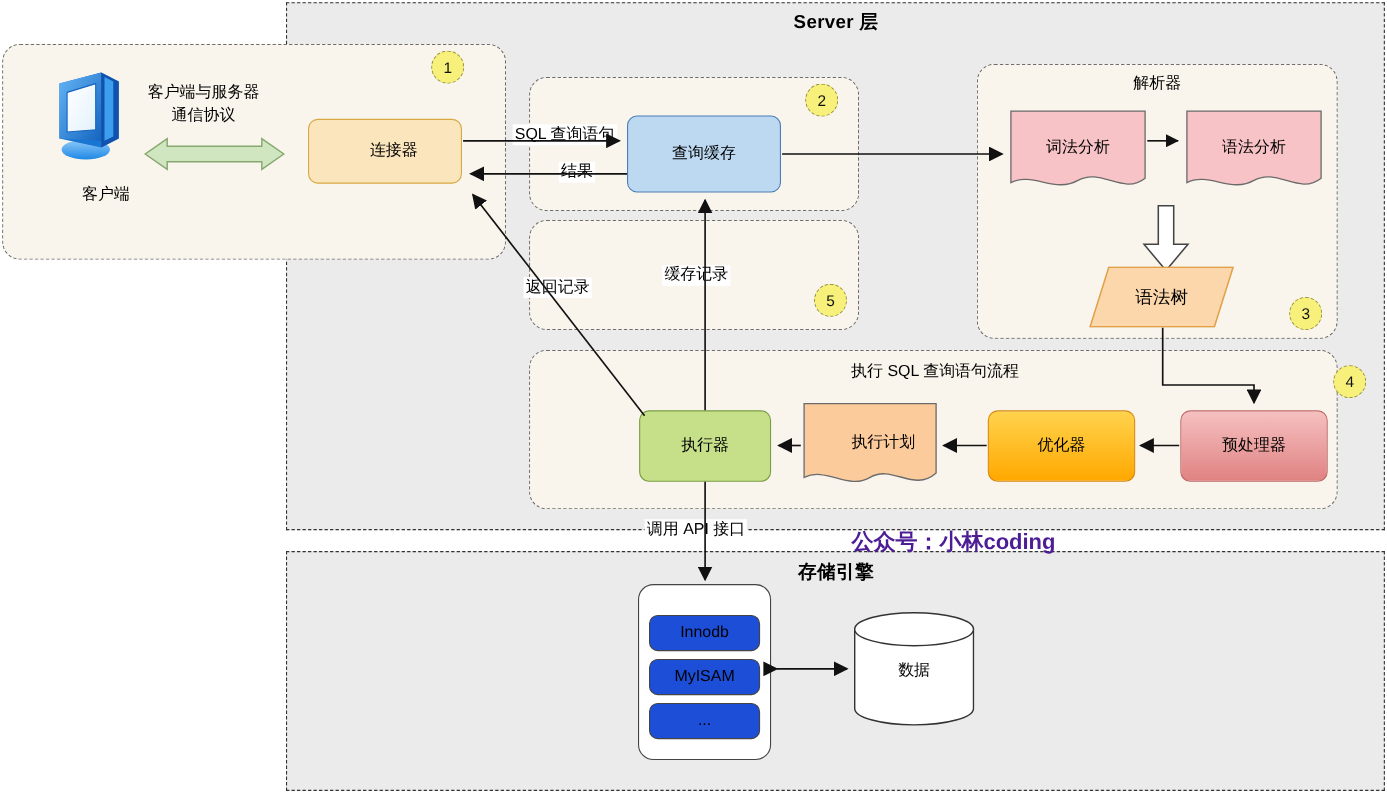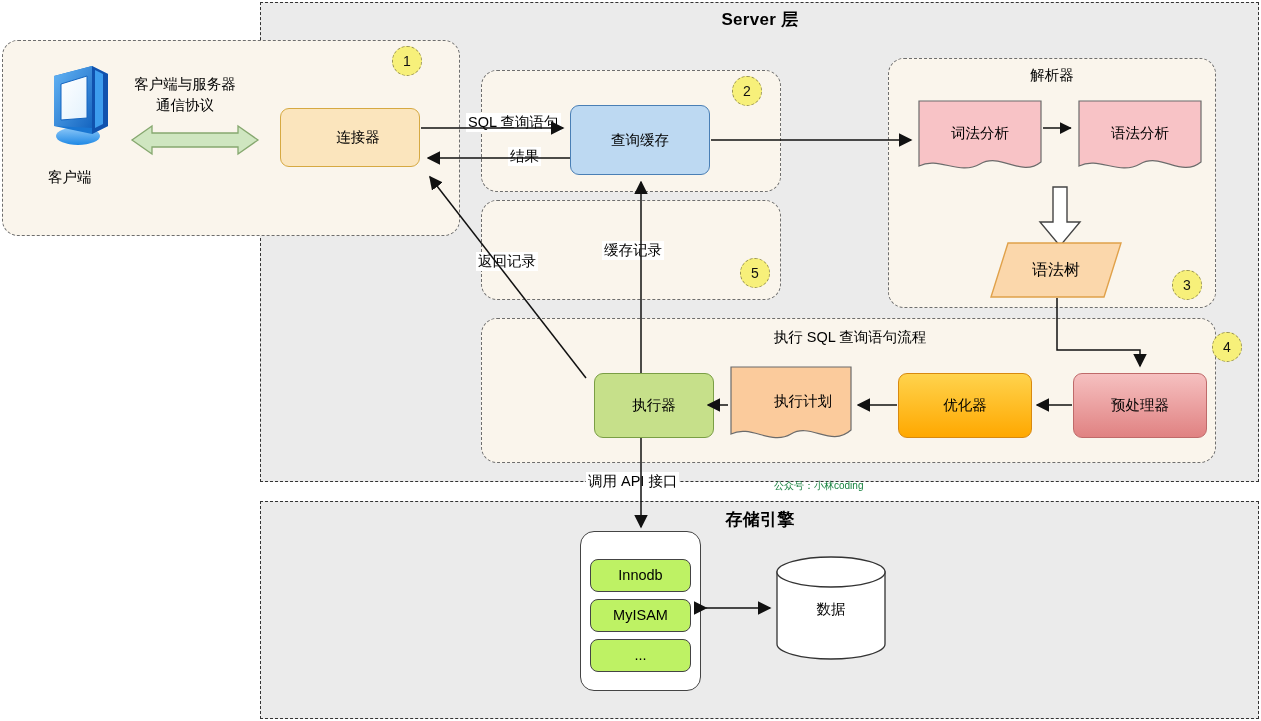--- a/index.html
+++ b/index.html
@@ -21,45 +21,45 @@
   
   .badge{position:absolute;width:28px;height:28px;border-radius:50%;
          background:#f7f07a;border:1.5px dashed #9a9450;color:#111;
          font-size:14px;display:flex;align-items:center;justify-content:center;}
 
   
   .node{position:absolute;box-sizing:border-box;display:flex;align-items:center;
         justify-content:center;font-size:14.5px;text-align:center;line-height:1.25;}
   .n-connector{background:#fbe5bd;border:1.4px solid #d6a942;border-radius:9px;}
   .n-cache{background:#bdd9f2;border:1.4px solid #4a7fb5;border-radius:9px;}
-  .n-exec{background:#c6e08a;border:1.4px solid #7a9e45;border-radius:9px;margin-left:13px;}
+  .n-exec{background:#c6e08a;border:1.4px solid #7a9e45;border-radius:9px;}
   .n-opt{background:linear-gradient(180deg,#ffd34d 0%,#ffa800 100%);
          border:1.4px solid #d8890f;border-radius:9px;}
   .n-pre{background:linear-gradient(180deg,#f6c0c0 0%,#e08282 100%);
          border:1.4px solid #bf6a6a;border-radius:9px;}
-  .n-plain{background:#bef264;border:1.3px solid #444;border-radius:8px;}
+  .n-plain{background:#1d4ed8;border:1.3px solid #444;border-radius:8px;}
   .n-engines{background:#fff;border:1.4px solid #444;border-radius:14px;}
 
   
   .doc{position:absolute;}
   .doc .lbl{position:absolute;left:0;right:0;font-size:14.5px;text-align:center;}
 
   
   .para{position:absolute;}
   .para .lbl{position:absolute;left:0;right:0;font-size:16px;text-align:center;}
 
   
   .cyl{position:absolute;}
   .cyl .lbl{position:absolute;left:0;right:0;font-size:14.5px;text-align:center;}
 
   
   .client-icon{position:absolute;}
   .free-label{position:absolute;font-size:14.5px;white-space:nowrap;line-height:1.3;}
   .free-label.boxed{background:#fff;padding:0 2px;}
-  .wm{position:absolute;font-size:10px;color:#15803d;white-space:nowrap;}
+  .wm{position:absolute;font-size:20px;color:#4c1d95;white-space:nowrap;font-weight:bold;}
 </style>
 </head>
 <body>
 
 <div id="stage">
 
   <div class="layer" style="left:260px;top:2px;width:999px;height:480px;"></div>
   <div class="layer-title" style="left:660px;top:8px;width:200px;">Server 层</div>
 
   <div class="layer" style="left:260px;top:501px;width:999px;height:218px;"></div>
@@ -85,21 +85,21 @@
         </linearGradient>
       </defs>
       <ellipse cx="30" cy="72" rx="22" ry="9" fill="url(#base)"></ellipse>
       <path d="M6 12 L44 2 L60 10 L60 62 L44 70 L6 62 Z" fill="#1976d2"></path>
       <path d="M6 12 L44 2 L44 64 L6 62 Z" fill="url(#scr)"></path>
       <path d="M13 20 L39 12 L39 54 L13 56 Z" fill="url(#scr2)" stroke="#1565c0" stroke-width="1"></path>
       <path d="M44 2 L60 10 L60 62 L44 70 Z" fill="#0d47a1" opacity=".75"></path>
       <path d="M47 6 L55 10 L55 60 L47 64 Z" fill="#42a5f5" opacity=".9"></path>
     </svg>
   </div>
-  <div class="free-label" style="left:48px;top:168px;width:70px;text-align:left;">客户端</div>
+  <div class="free-label" style="left:48px;top:168px;width:70px;text-align:right;">客户端</div>
 
   <div class="free-label" style="left:122px;top:75px;width:126px;text-align:center;">客户端与服务器</div>
   <div class="free-label" style="left:122px;top:96px;width:126px;text-align:center;">通信协议</div>
 
   <div style="position:absolute;left:130px;top:122px;width:130px;height:36px;">
     <svg width="130" height="36" viewBox="0 0 130 36">
       <path d="M22 4 L22 11 L108 11 L108 4 L128 18 L108 32 L108 25 L22 25 L22 32 L2 18 Z" fill="#cfe6c0" stroke="#86a86f" stroke-width="1.3"></path>
     </svg>
   </div>
 

